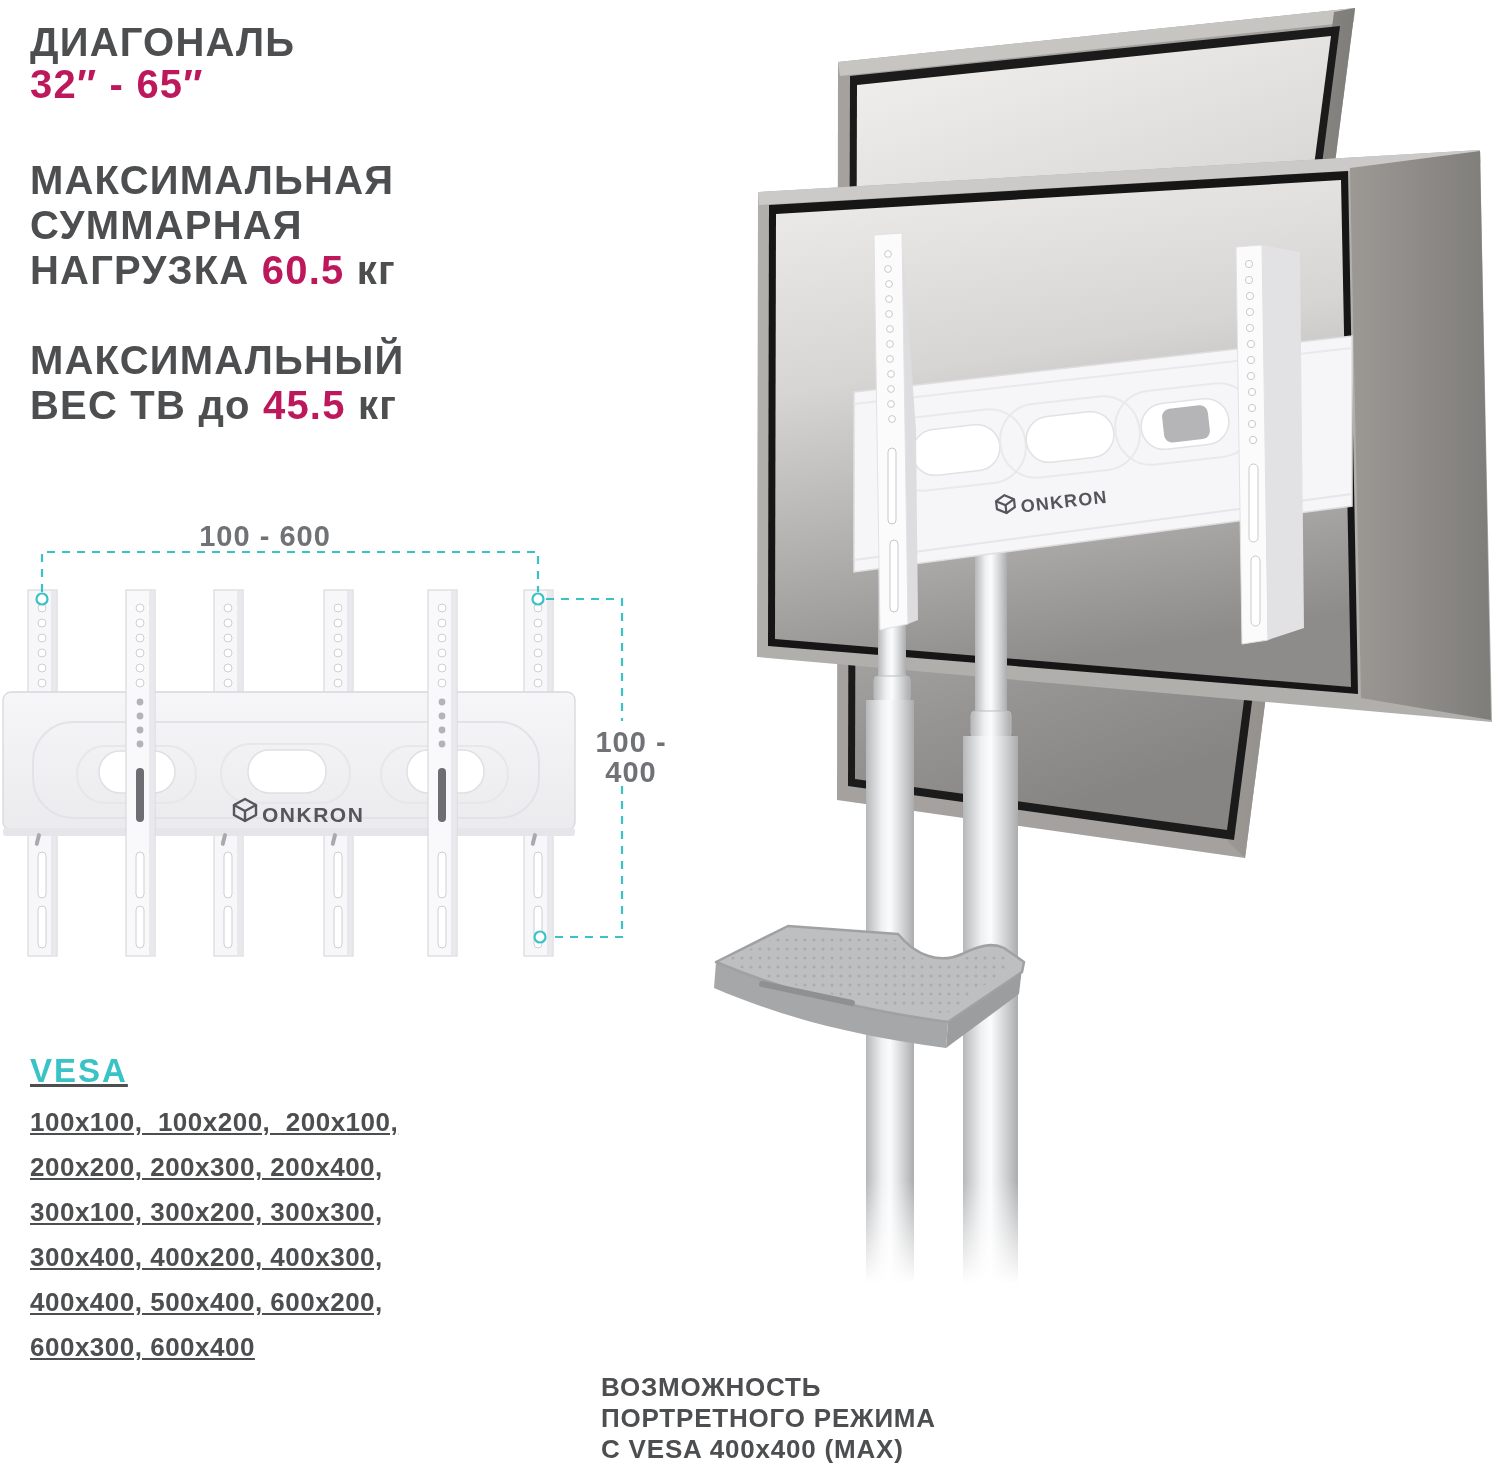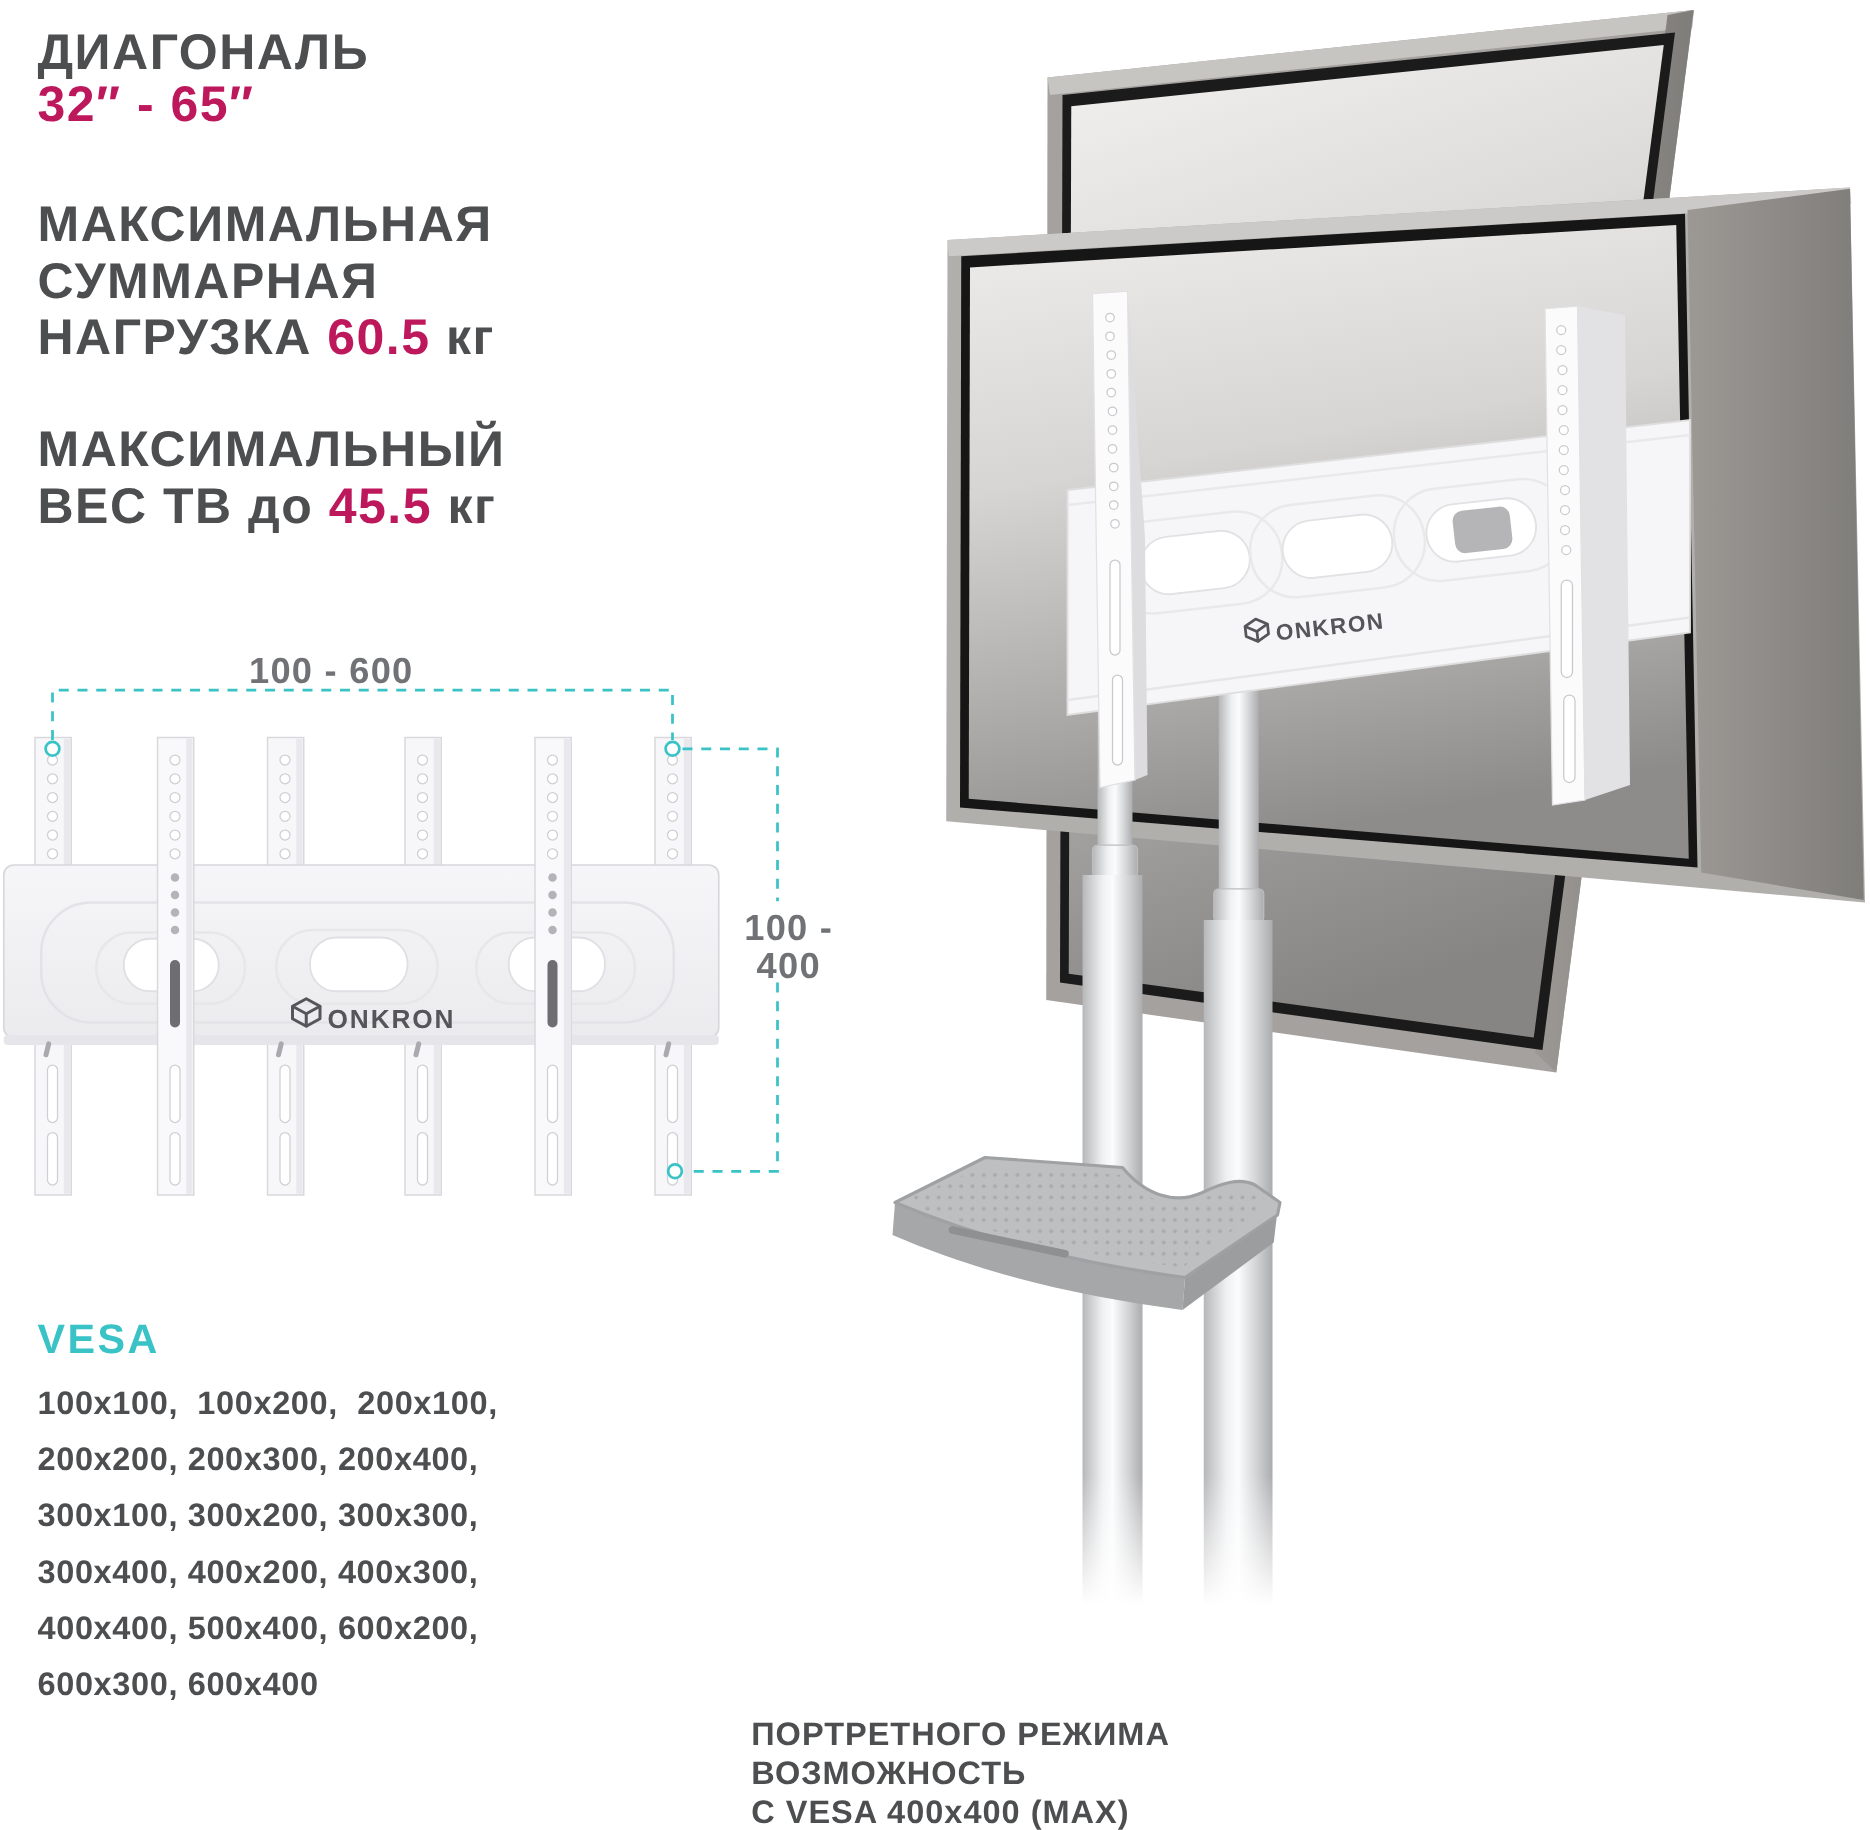--- a/index.html
+++ b/index.html
@@ -25,34 +25,34 @@
   <div>МАКСИМАЛЬНАЯ</div>
   <div>СУММАРНАЯ</div>
   <div><span>НАГРУЗКА </span><span class="teal">60.5</span><span> кг</span></div>
 </div>
 
 <div class="abs spec" style="left:30px;top:338px;">
   <div>МАКСИМАЛЬНЫЙ</div>
   <div><span>ВЕС ТВ до </span><span class="teal">45.5</span><span> кг</span></div>
 </div>
 
-<div class="abs" style="left:30px;top:1052px;">
+<div class="abs" style="left:30px;top:1052px;text-decoration:underline;">
   <div class="vesa-title">VESA</div>
   <div style="height:10px;"></div>
   <div class="vesa-line">100х100,  100х200,  200х100,</div>
   <div class="vesa-line">200х200, 200х300, 200х400,</div>
   <div class="vesa-line">300х100, 300х200, 300х300,</div>
   <div class="vesa-line">300х400, 400х200, 400х300,</div>
   <div class="vesa-line">400х400, 500х400, 600х200,</div>
   <div class="vesa-line">600х300, 600х400</div>
 </div>
 
 <div class="abs note" style="left:601px;top:1372px;">
+  <div>ВОЗМОЖНОСТЬ</div>
   <div>ПОРТРЕТНОГО РЕЖИМА</div>
-  <div>ВОЗМОЖНОСТЬ</div>
   <div>С VESA 400х400 (MAX)</div>
 </div>
 
 <svg class="abs" style="left:0;top:520px;" width="700" height="460" viewBox="0 520 700 460">
   <defs>
     <linearGradient id="barG" x1="0" y1="0" x2="0" y2="1">
       <stop offset="0" stop-color="#f6f6f8"></stop>
         <stop offset="1" stop-color="#ebebee"></stop>
     </linearGradient>
   </defs>

